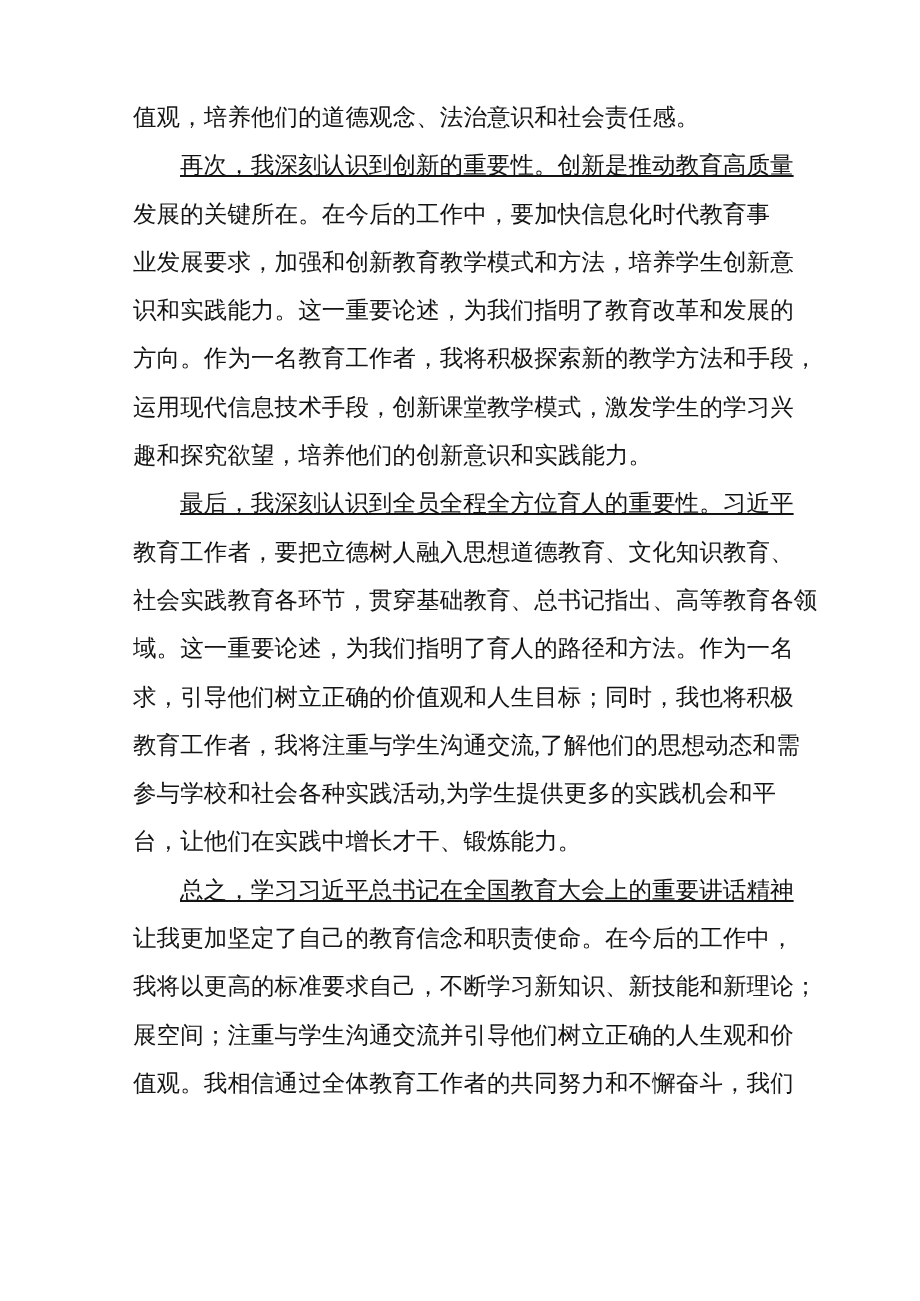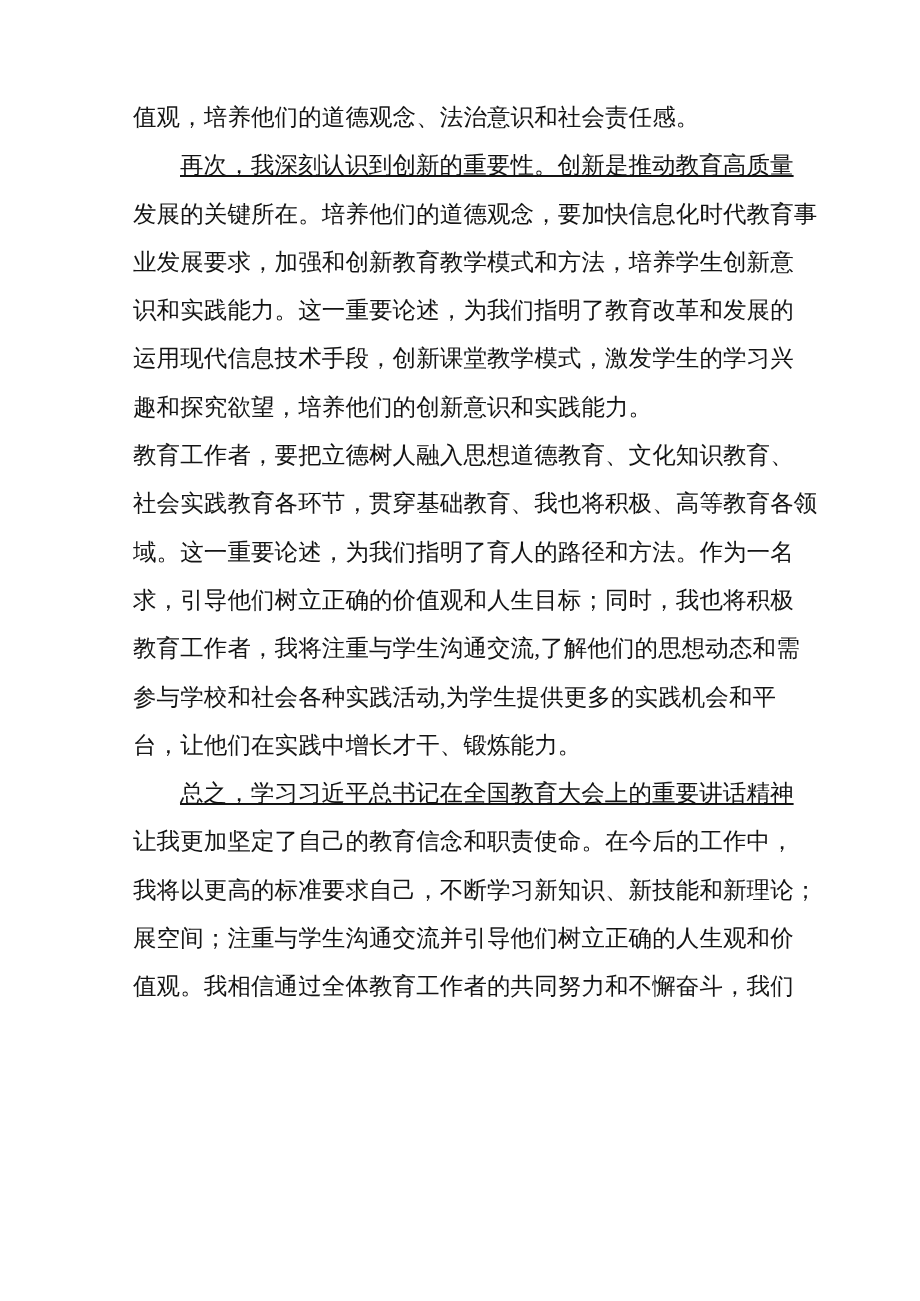--- a/index.html
+++ b/index.html
@@ -42,29 +42,31 @@
 </head>
 <body>
 
 <div class="page" style="background: rgb(255, 255, 255); color: rgb(20, 20, 20);">
   <div class="text-block">
       <div class="paragraph">
         <div class="line">值观，培养他们的道德观念、法治意识和社会责任感。</div>
       </div>
       <div class="paragraph">
         <div class="line indent">再次，我深刻认识到创新的重要性。创新是推动教育高质量</div>
-        <div class="line">发展的关键所在。培养他们的道德观念，要加快信息化时代教育事</div>
+        <div class="line">发展的关键所在。在今后的工作中，要加快信息化时代教育事</div>
         <div class="line">业发展要求，加强和创新教育教学模式和方法，培养学生创新意</div>
         <div class="line">识和实践能力。这一重要论述，为我们指明了教育改革和发展的</div>
+        <div class="line">方向。作为一名教育工作者，我将积极探索新的教学方法和手段，</div>
         <div class="line">运用现代信息技术手段，创新课堂教学模式，激发学生的学习兴</div>
         <div class="line">趣和探究欲望，培养他们的创新意识和实践能力。</div>
       </div>
       <div class="paragraph">
+        <div class="line indent">最后，我深刻认识到全员全程全方位育人的重要性。习近平</div>
         <div class="line">教育工作者，要把立德树人融入思想道德教育、文化知识教育、</div>
-        <div class="line">社会实践教育各环节，贯穿基础教育、我也将积极、高等教育各领</div>
+        <div class="line">社会实践教育各环节，贯穿基础教育、总书记指出、高等教育各领</div>
         <div class="line">域。这一重要论述，为我们指明了育人的路径和方法。作为一名</div>
         <div class="line">求，引导他们树立正确的价值观和人生目标；同时，我也将积极</div>
         <div class="line">教育工作者，我将注重与学生沟通交流,了解他们的思想动态和需</div>
         <div class="line">参与学校和社会各种实践活动,为学生提供更多的实践机会和平</div>
         <div class="line">台，让他们在实践中增长才干、锻炼能力。</div>
       </div>
       <div class="paragraph">
         <div class="line indent">总之，学习习近平总书记在全国教育大会上的重要讲话精神</div>
         <div class="line">让我更加坚定了自己的教育信念和职责使命。在今后的工作中，</div>
         <div class="line">我将以更高的标准要求自己，不断学习新知识、新技能和新理论；</div>

